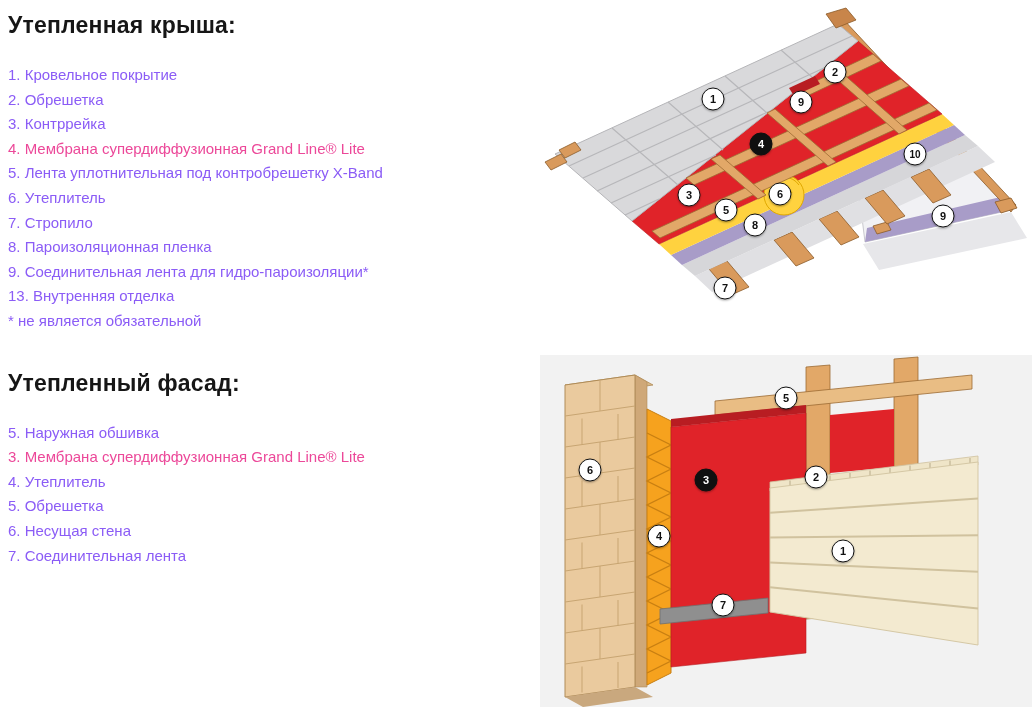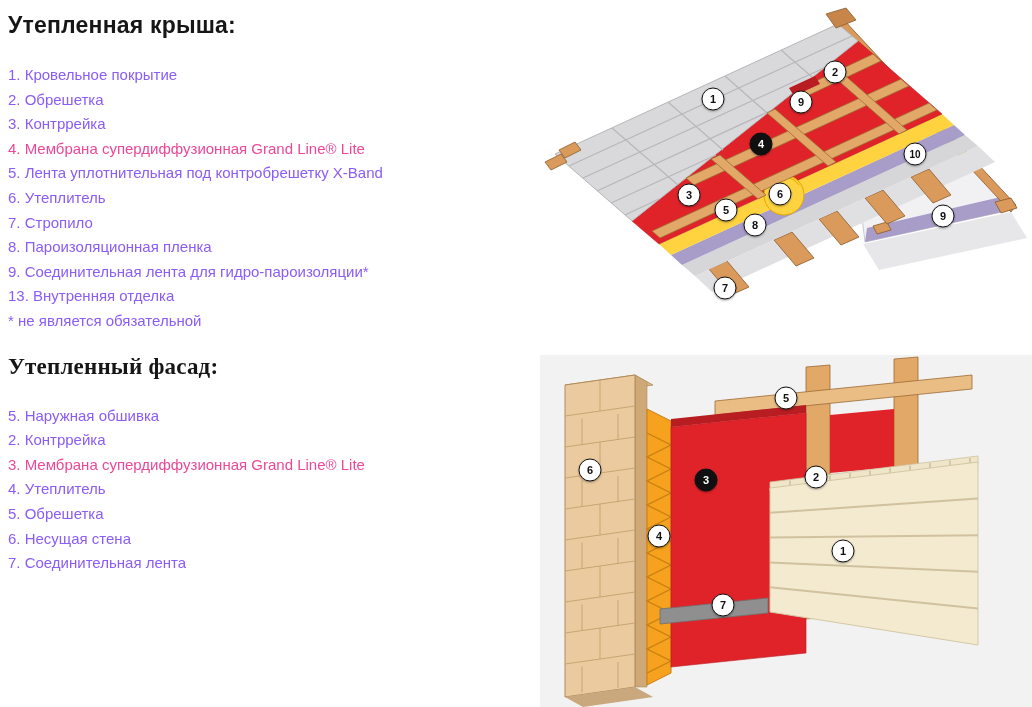--- a/index.html
+++ b/index.html
@@ -1,21 +1,21 @@
 <!DOCTYPE html>
 <html><head>
 <meta charset="utf-8">
 <style>
   html,body{margin:0;padding:0;}
   body{width:1032px;height:707px;position:relative;background:#fff;
        font-family:"Liberation Sans",sans-serif;overflow:hidden;}
 
   .text-col{position:absolute;left:8px;top:12px;width:508px;}
   .section-title{font-size:23px;font-weight:800;color:#161616;margin:0 0 24px 0;letter-spacing:.2px;}
-  .section-title.facade-title{margin-top:20px;font-family:Liberation Serif, serif;}
+  .section-title.facade-title{margin-top:36px;}
   .item{font-size:15px;color:#8b5cf6;line-height:24.6px;white-space:nowrap;}
   .item.bold{font-weight:normal;color:#ec4899;}
 
   .diagram{position:absolute;}
   #roof-diagram{left:543px;top:4px;width:487px;height:342px;}
   #facade-diagram{left:540px;top:355px;width:492px;height:352px;background:#f2f2f2;}
 
   .callout{position:absolute;width:21px;height:21px;border-radius:50%;
            background:#fff;border:1px solid #101010;color:#101010;
            font-size:11px;font-weight:bold;display:flex;align-items:center;justify-content:center;
@@ -40,21 +40,20 @@
     <div class="item">8. Пароизоляционная пленка</div>
     <div class="item">9. Соединительная лента для гидро-пароизоляции*</div>
     <div class="item">13. Внутренняя отделка</div>
     <div class="item">* не является обязательной</div>
   </div>
 
   <h1 class="section-title facade-title">Утепленный фасад:</h1>
 
   <div>
     <div class="item">5. Наружная обшивка</div>
-    <div class="item">2. Контррейка</div>
     <div class="item bold">3. Мембрана супердиффузионная Grand Line® Lite</div>
     <div class="item">4. Утеплитель</div>
     <div class="item">5. Обрешетка</div>
     <div class="item">6. Несущая стена</div>
     <div class="item">7. Соединительная лента</div>
   </div>
 </div>
 
 <div class="diagram" id="roof-diagram">
   <svg width="487" height="342" viewBox="0 0 487 342">

